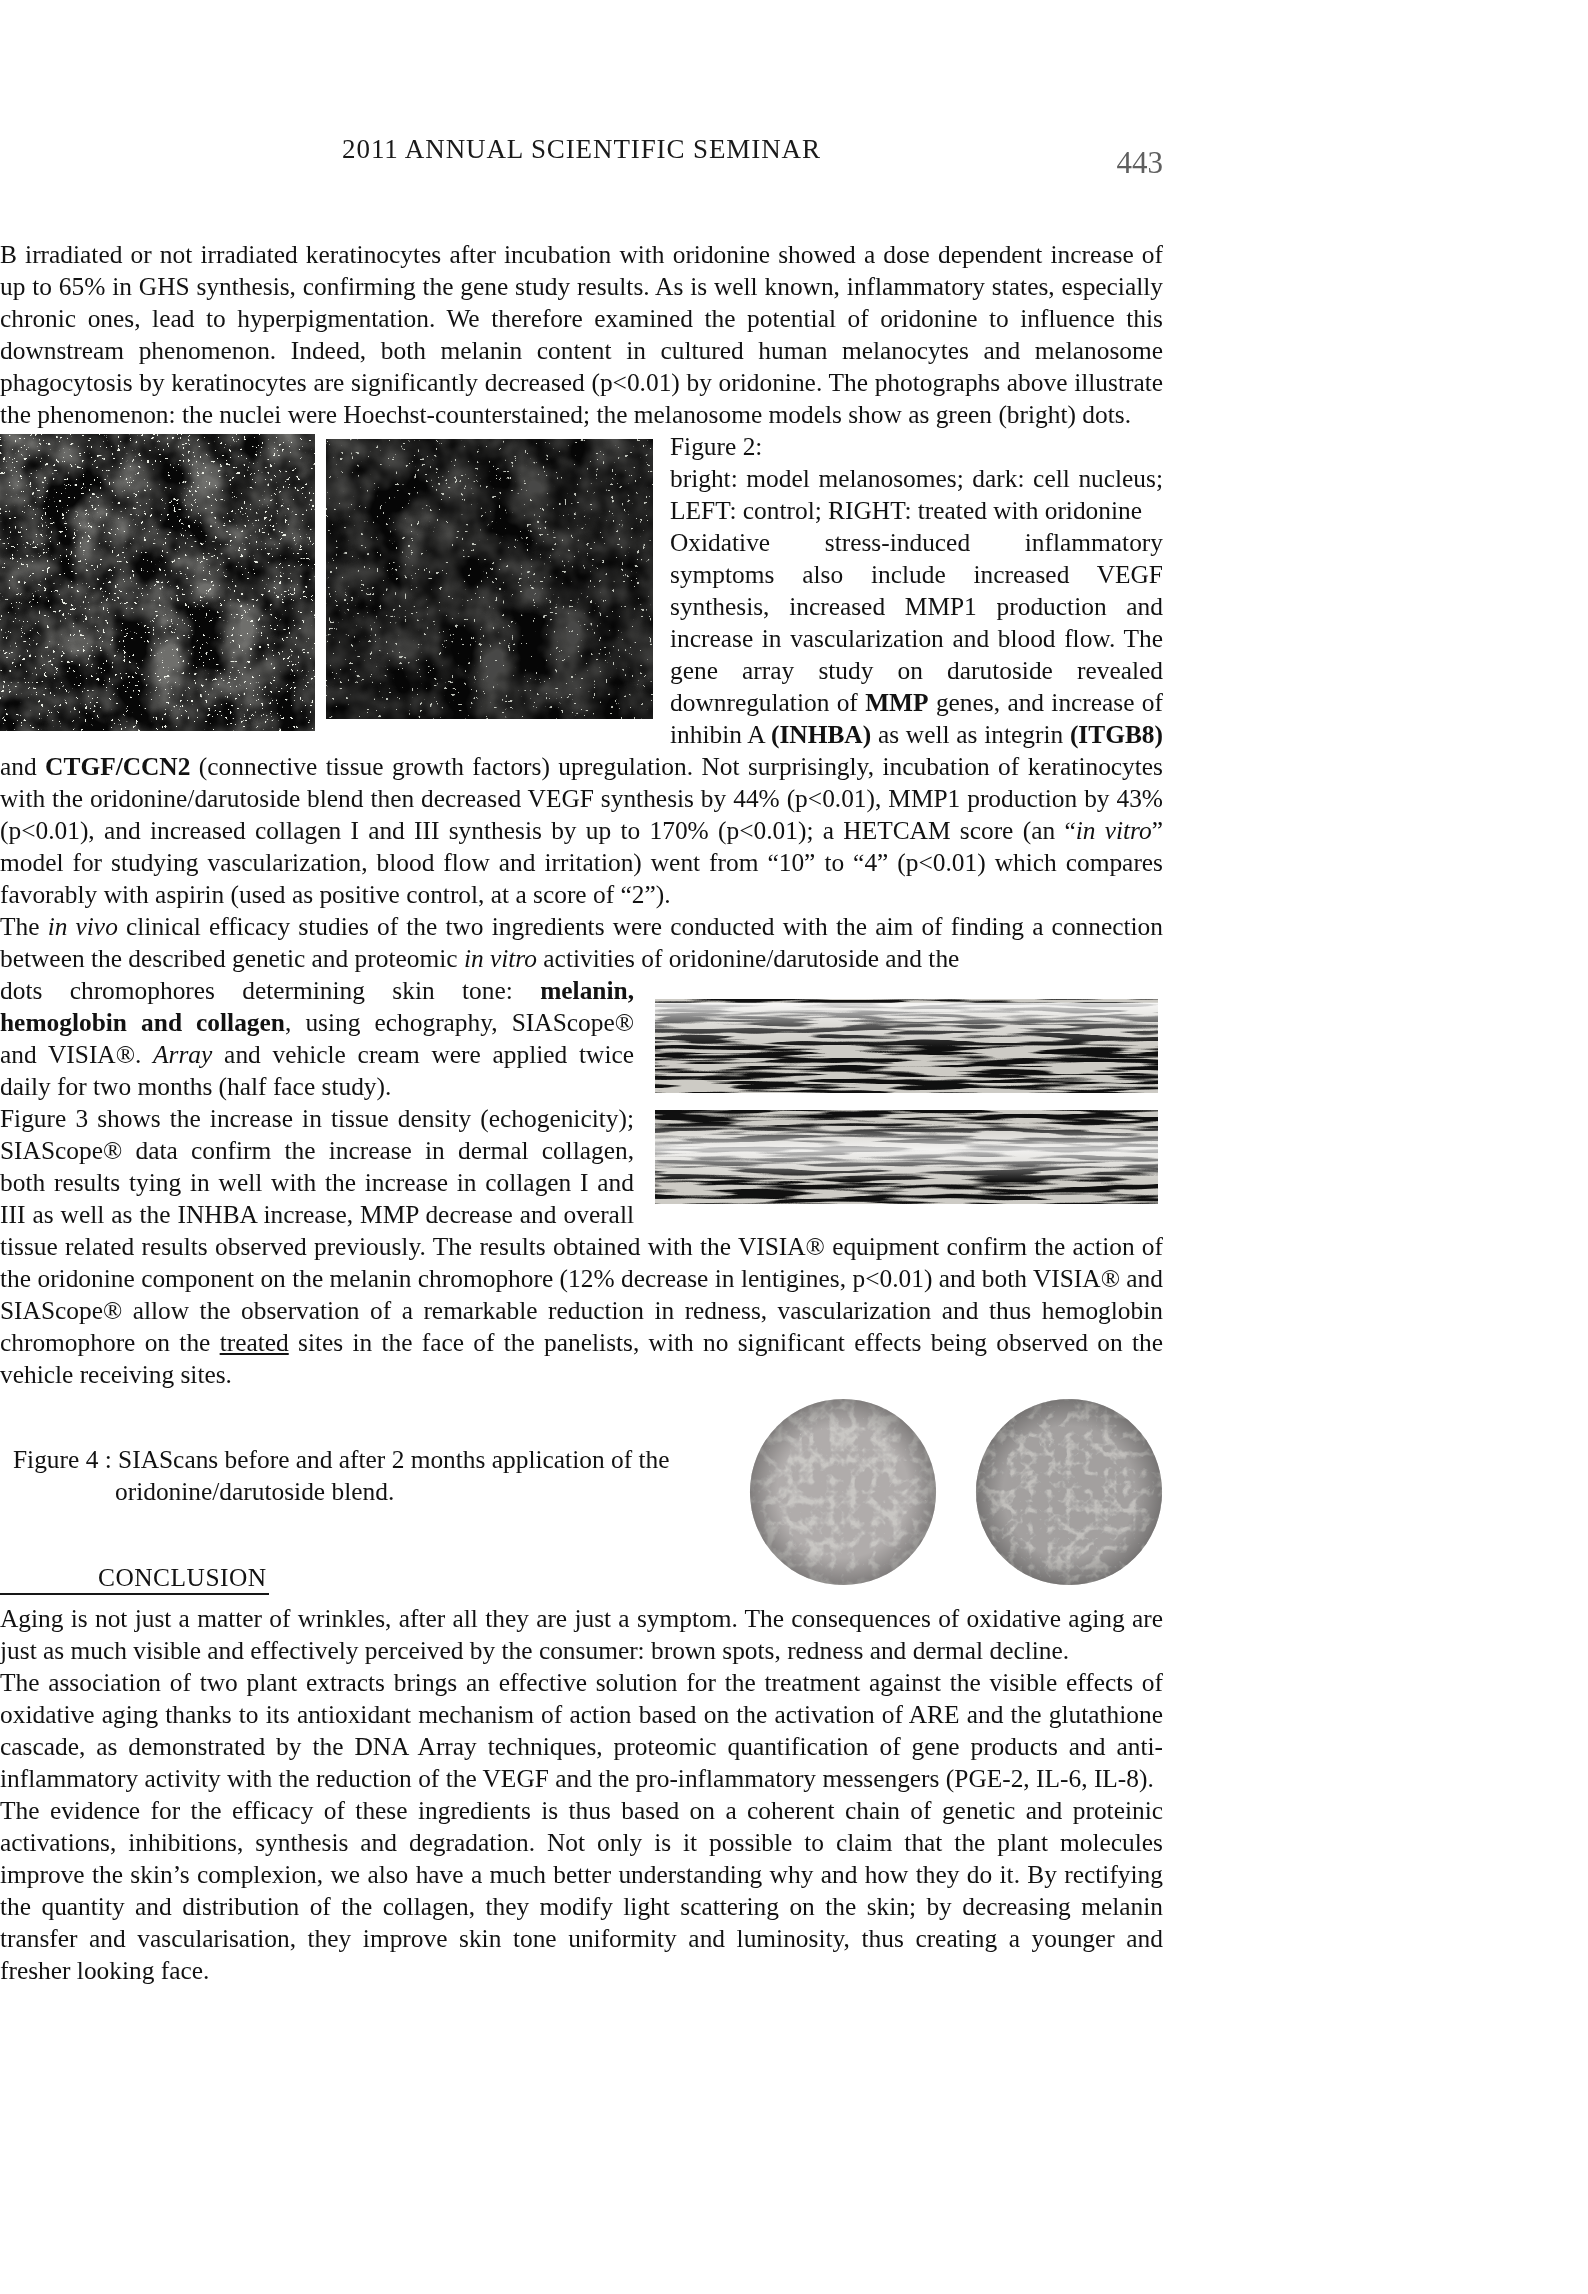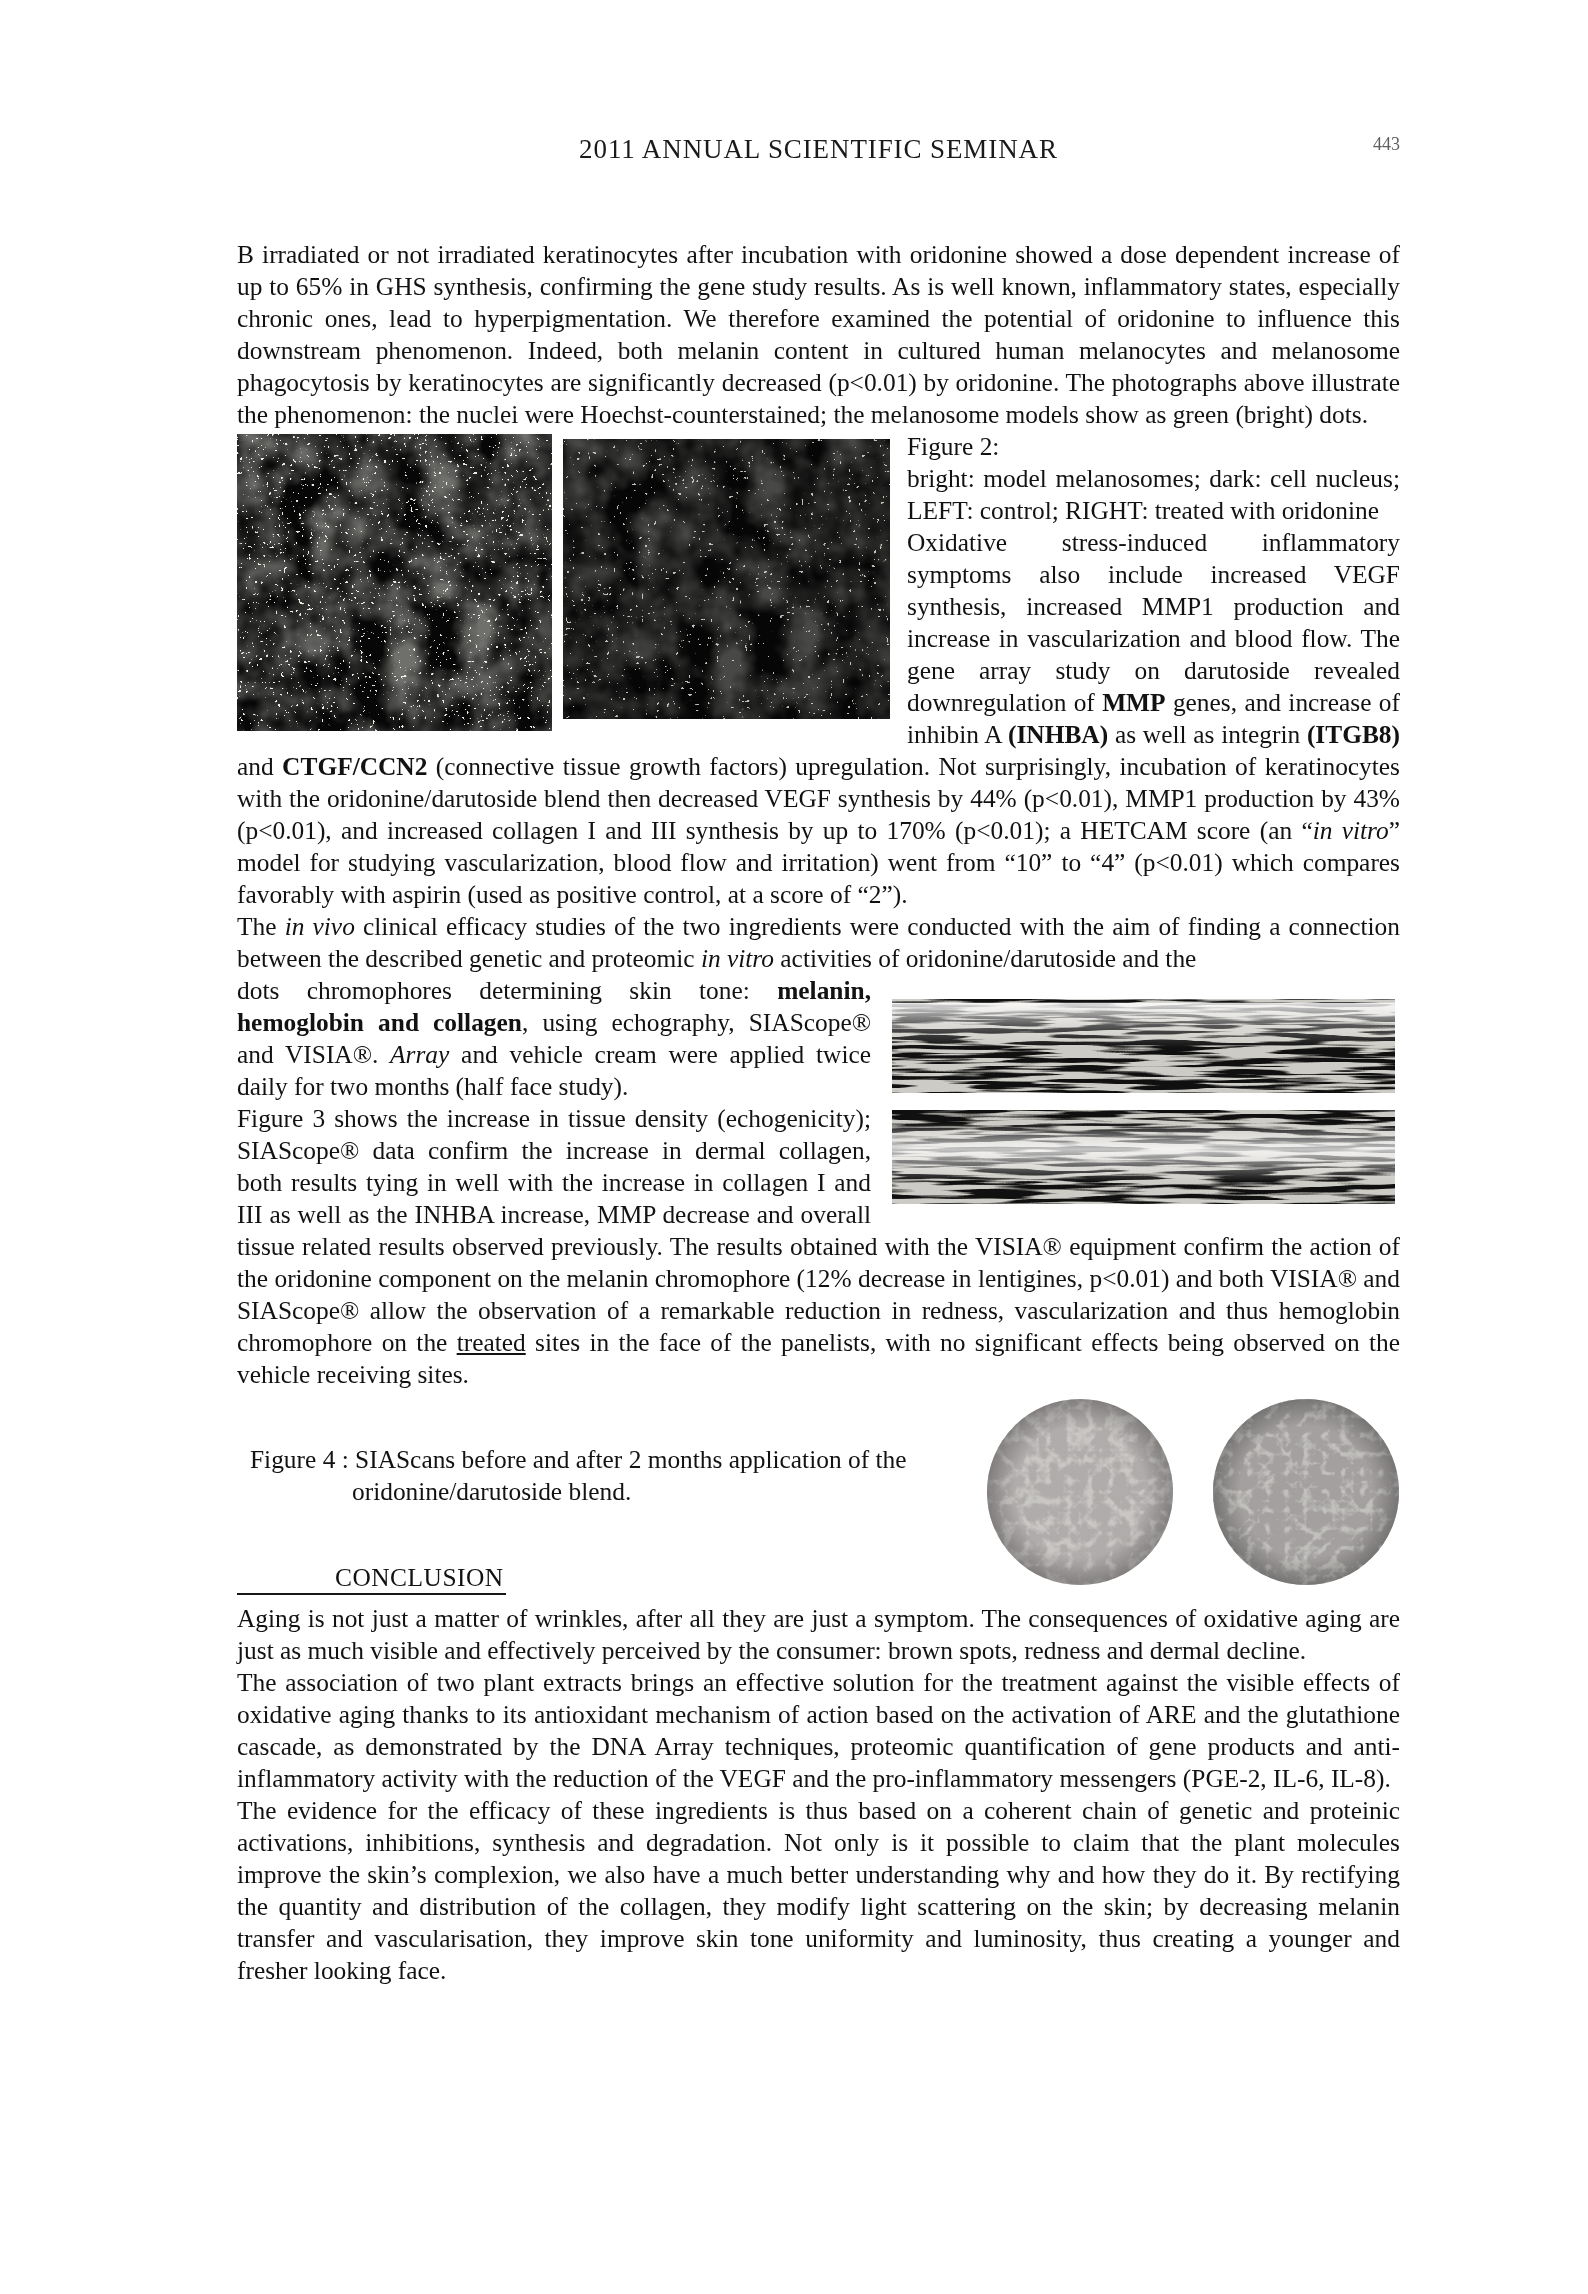--- a/index.html
+++ b/index.html
@@ -2,24 +2,24 @@
 <html style="font-size:15px"><head>
 <meta charset="utf-8">
 <style>
   * { margin:0; padding:0; box-sizing:border-box; }
   html, body { background:#ffffff; }
   .page {
     width:1589px; height:2295px; background:#ffffff;
     font-family:"Liberation Serif", serif; color:#121212;
     overflow:hidden; position:relative;
   }
-  .content { width:1163px; margin-left:237px; padding-top:134px; }
+  .content { width:1163px; padding-top:134px; }
   .header { position:relative; height:40px; margin-bottom:64px; }
   .header-title { text-align:center; font-size:27px; letter-spacing:0.9px; color:#1a1a1a; }
-  .header-page-number { position:absolute; right:0; top:0; font-size:18px; color:#5f5f5f; }
+  .header-page-number { position:absolute; right:0; top:11px; font-size:31px; color:#5f5f5f; }
 
   .para { font-size:25.4px; line-height:32px; text-align:justify; }
 
   
   .fig2-images {
     float:left; width:653px; margin:3.8px 17px 5.6px 0;
     display:flex; gap:11.3px; align-items:flex-start;
   }
   .micro { display:block; background:#070707; }
   .micro-left  { width:315px; height:297px; }

